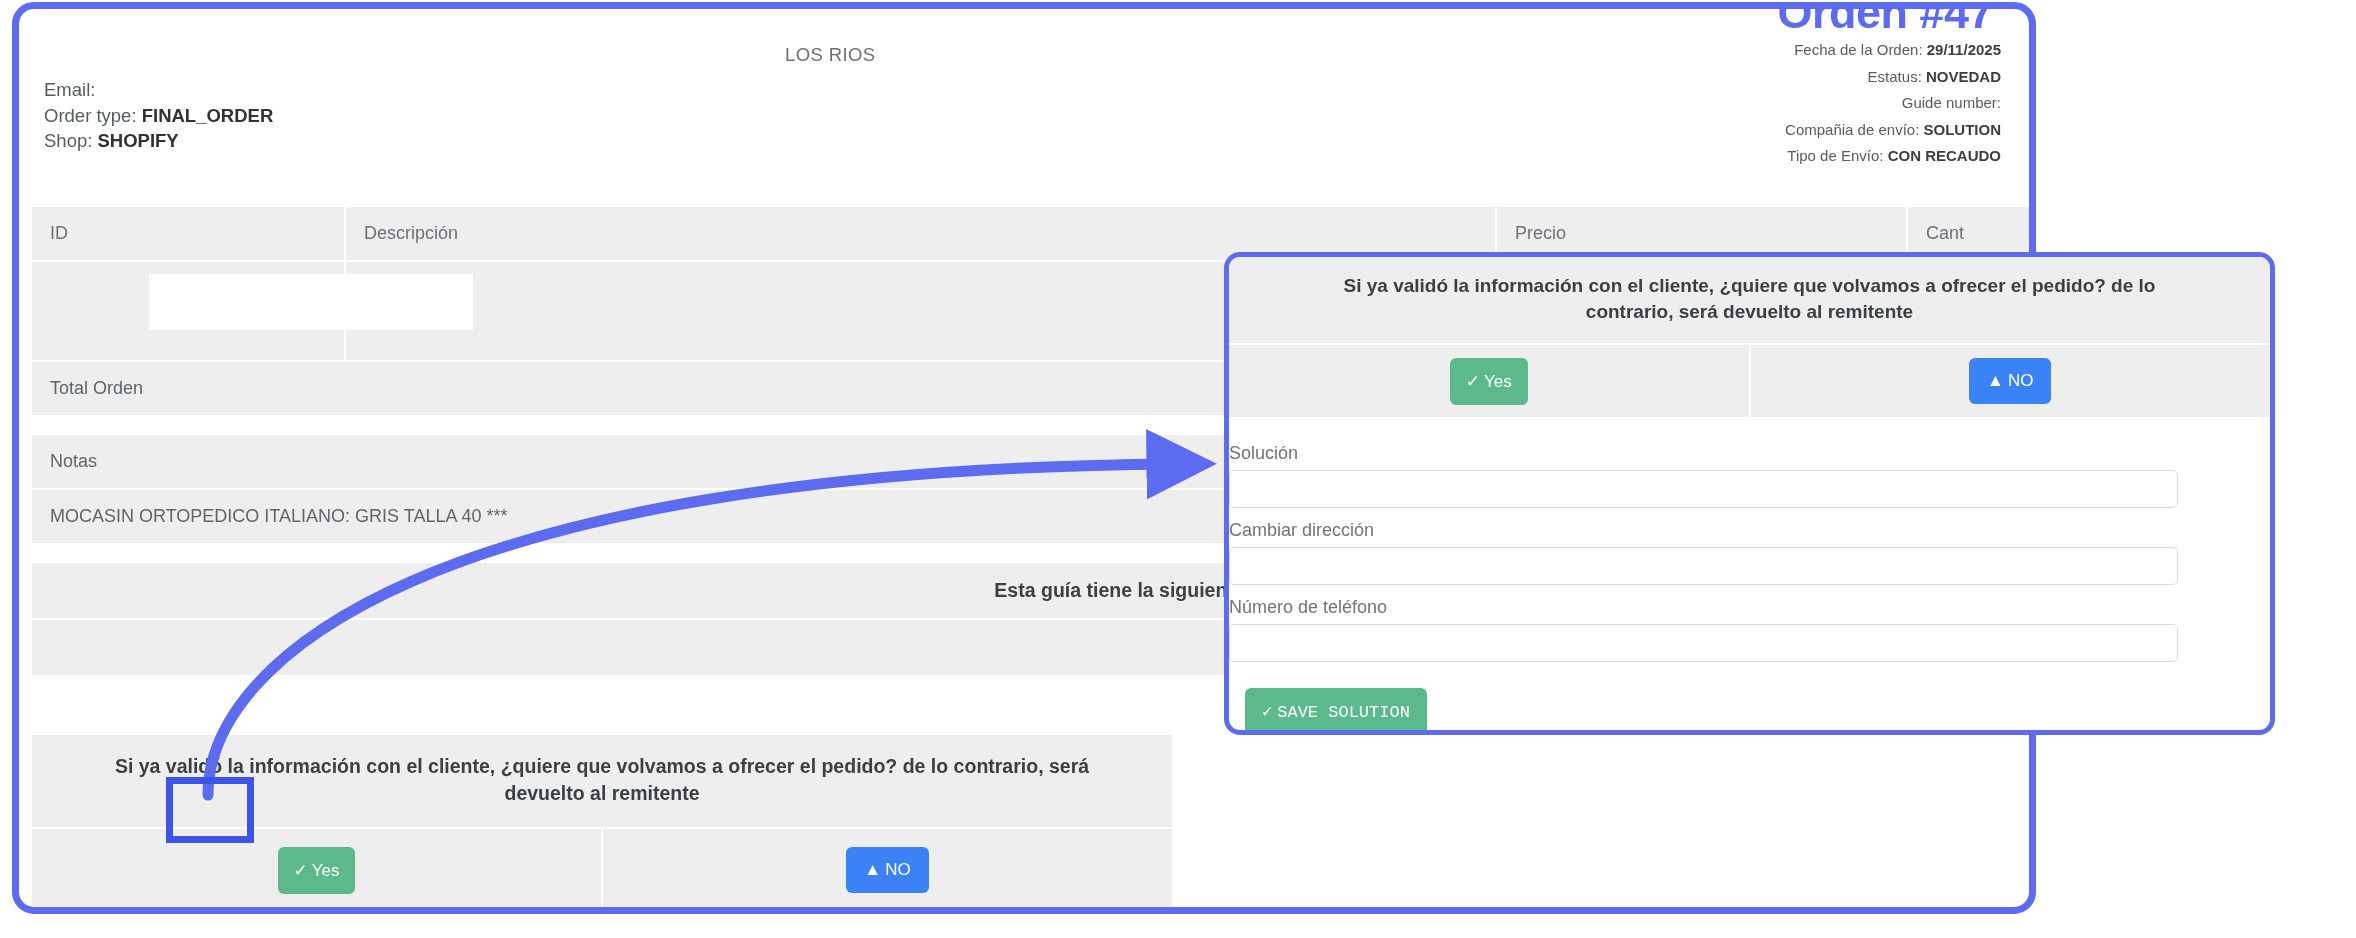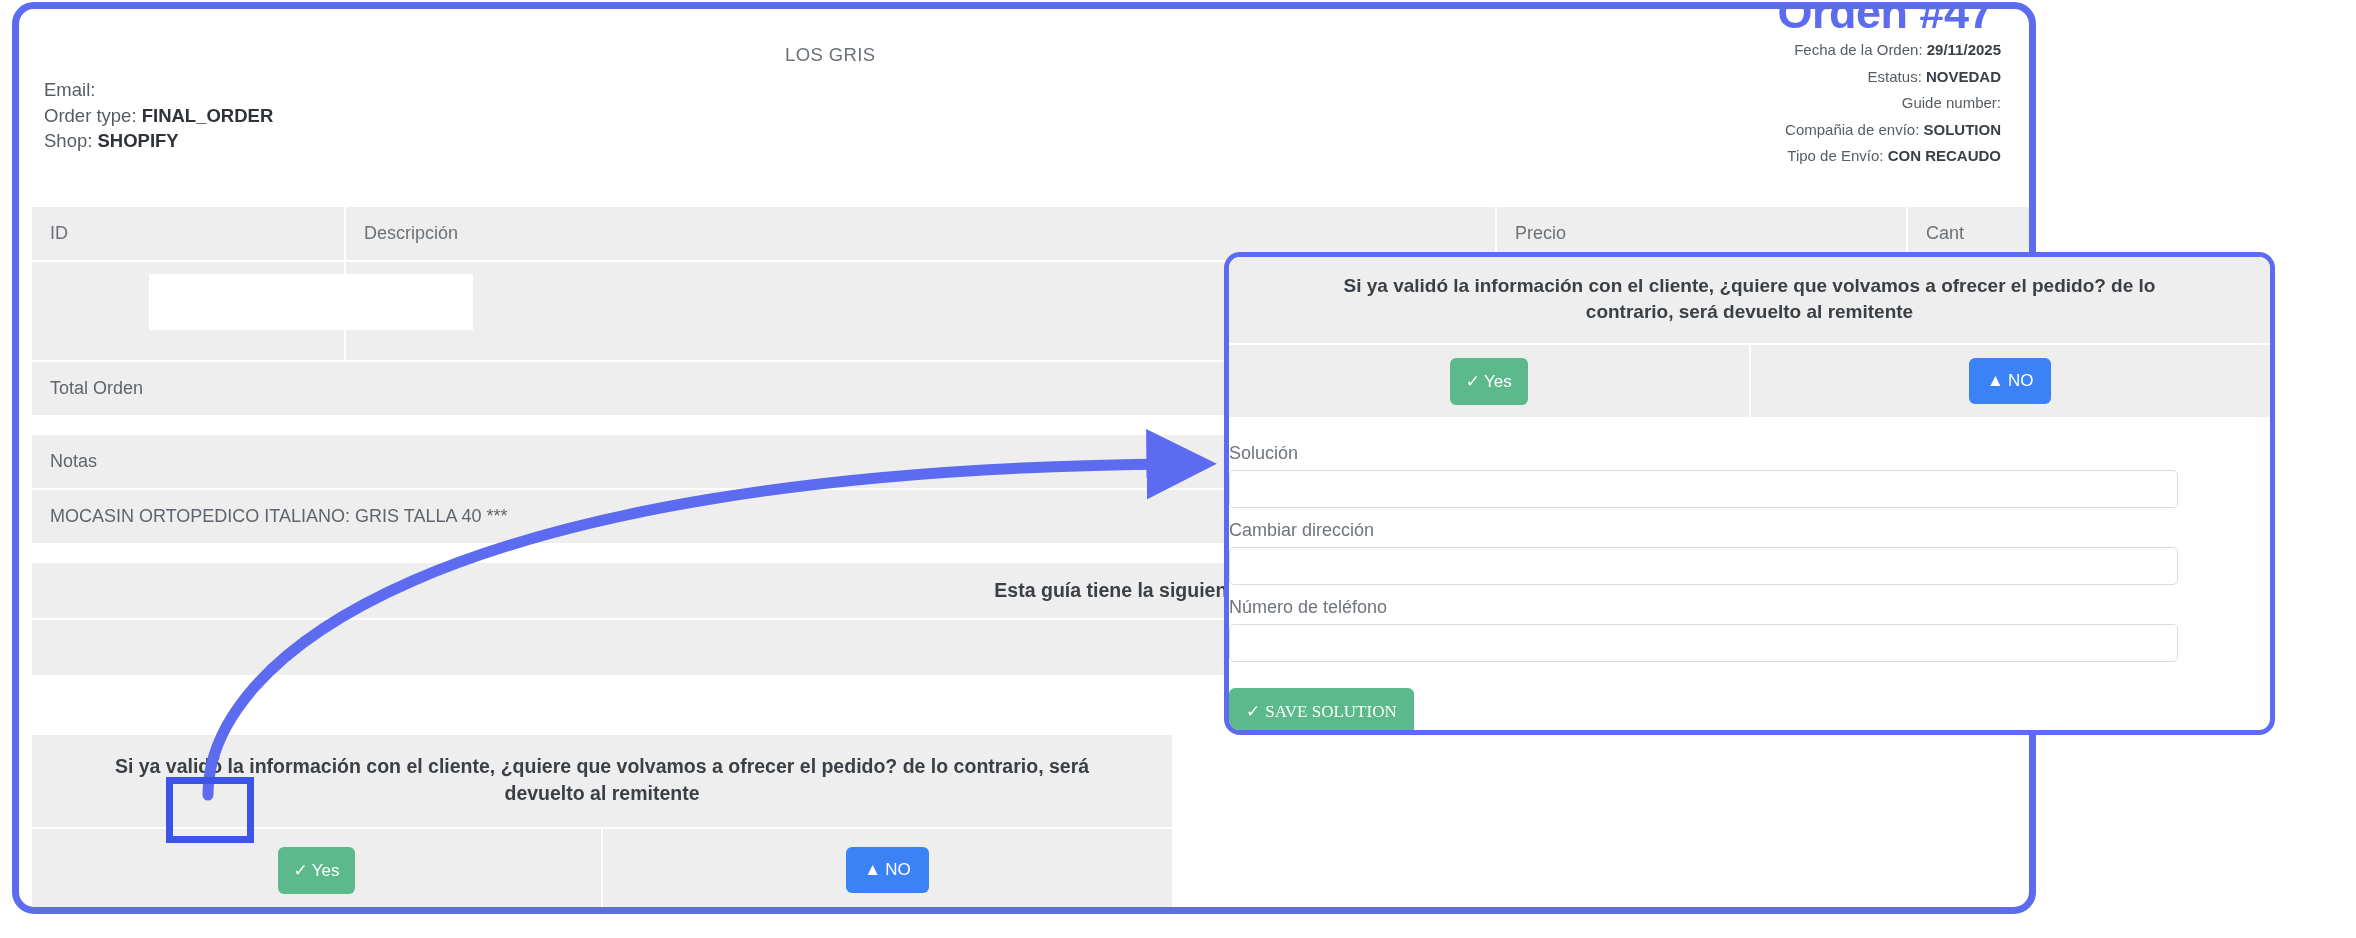--- a/index.html
+++ b/index.html
@@ -275,23 +275,24 @@
     font-family: "Liberation Sans", sans-serif;
   }
   .btn-save {
     margin-top: 22px;
     background: #5cb98b;
     color: #ffffff;
     border: 0;
     border-radius: 6px;
     font-size: 17px;
     padding: 13px 17px;
-    font-family: Liberation Serif, serif;
+    font-family: Liberation Mono, monospace;
     cursor: pointer;
     white-space: nowrap;
+    margin-left: 16px;
   }
   .btn-save .ck { margin-right: 5px; }
 
   
   .arrow-layer {
     position: absolute;
     left: 0; top: 0;
     width: 2356px; height: 938px;
     pointer-events: none;
     z-index: 25;
@@ -322,21 +323,21 @@
       <div>
         <span>Compañia de envío:</span>
         <span class="v">SOLUTION</span>
       </div>
       <div>
         <span>Tipo de Envío:</span>
         <span class="v">CON RECAUDO</span>
       </div>
     </div>
 
-    <div class="region-name">LOS GRIS</div>
+    <div class="region-name">LOS RIOS</div>
 
     <div class="cust-block">
       <div>
         <span>Email:</span>
         <span class="v"></span>
       </div>
       <div>
         <span>Order type:</span>
         <span class="v">FINAL_ORDER</span>
       </div>

